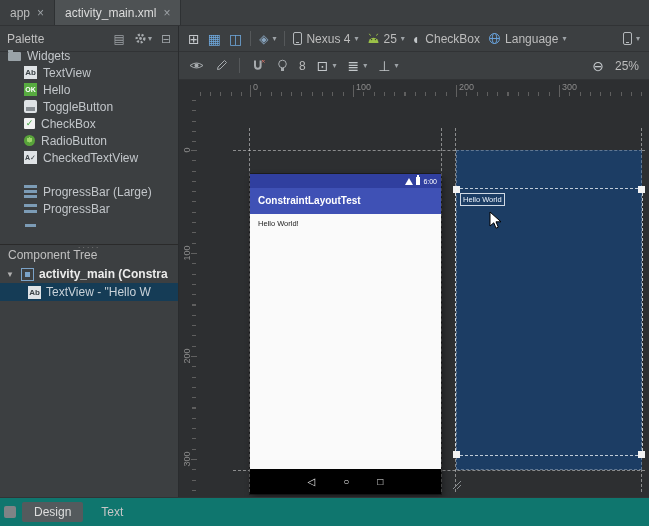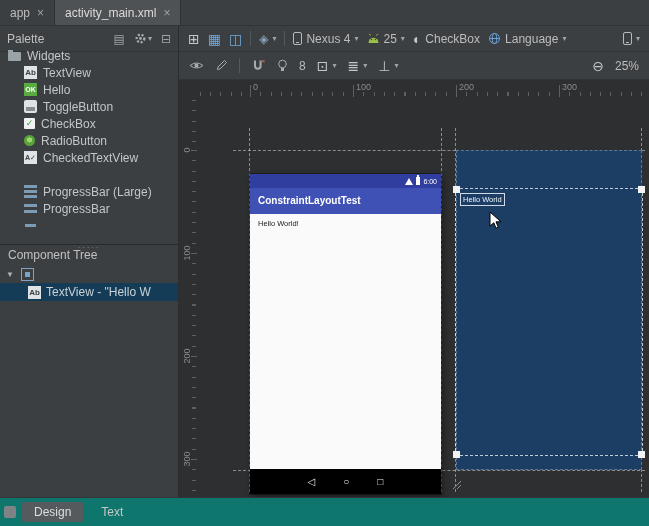--- a/index.html
+++ b/index.html
@@ -297,20 +297,21 @@
   </div>
 
   <div class="ctree">
     <div class="cth">
       <span class="dots">∙∙∙∙∙</span>
       <span>Component Tree</span>
     </div>
     <div class="ctrow root">
       <span class="arrow">▼</span>
       <span class="clicon"></span>
+      <span class="lbl">activity_main (Constra</span>
     </div>
     <div class="ctrow child sel">
       <span class="badge">Ab</span>
       <span class="lbl">TextView - "Hello W</span>
     </div>
   </div>
 
   <div class="canvas">
 
     <div class="hruler">

